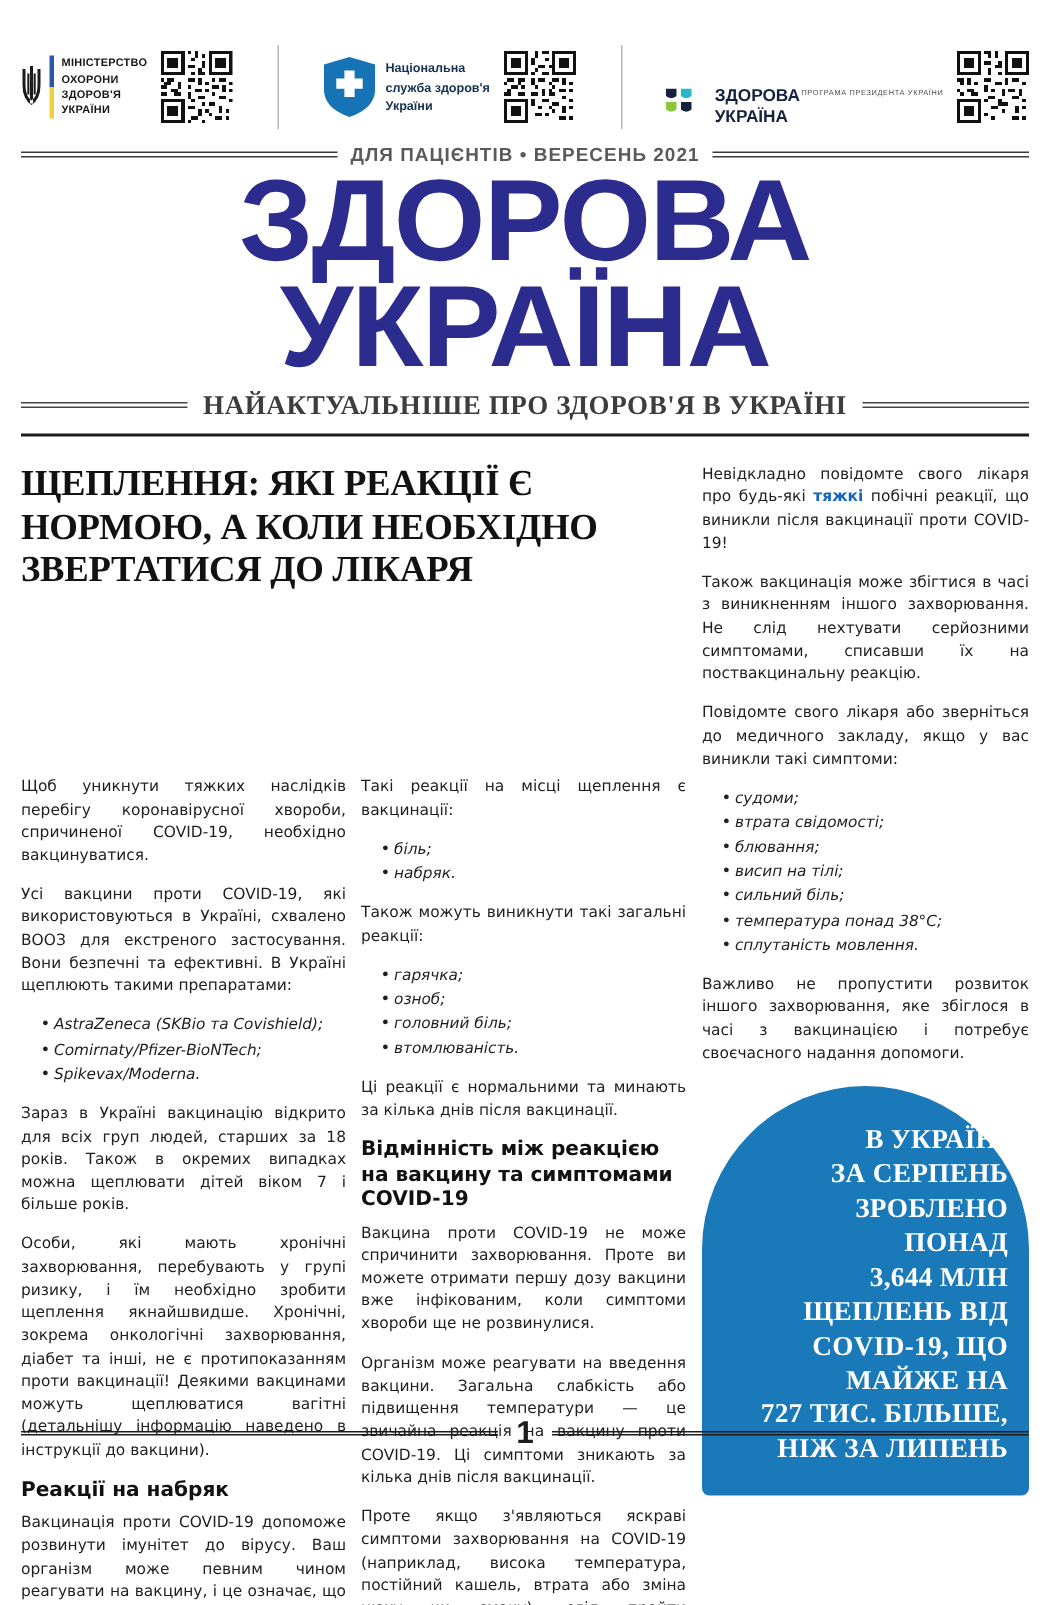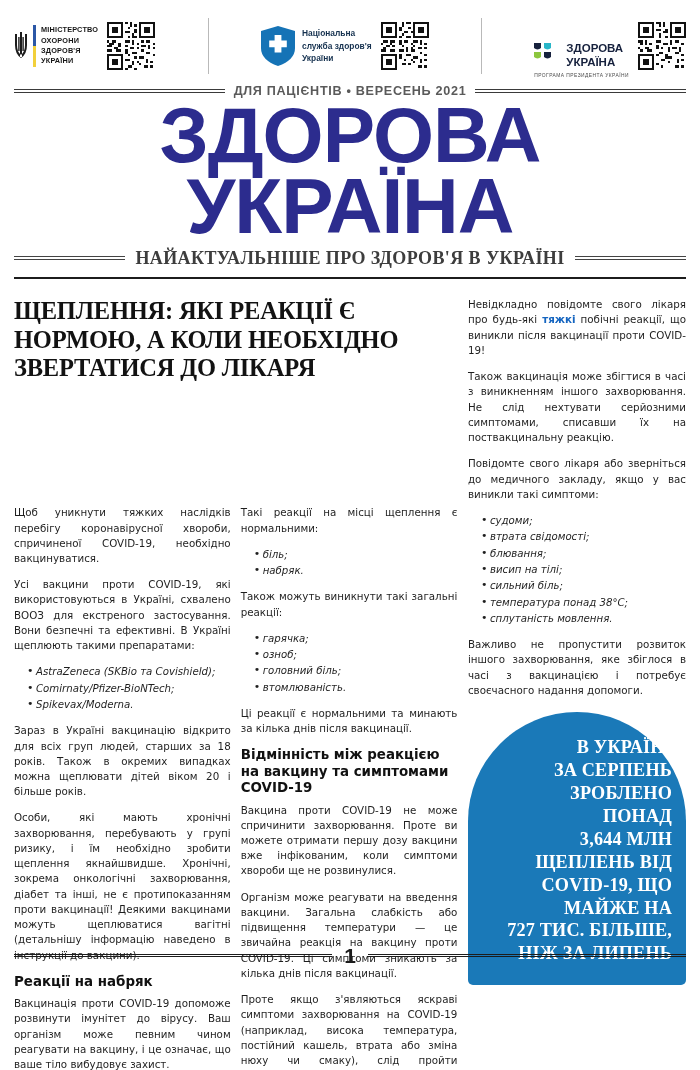--- a/index.html
+++ b/index.html
@@ -6,21 +6,21 @@
   * { box-sizing: border-box; }
   html, body { margin:0; padding:0; }
   body {
     width:700px; height:1070px;
     background:#ffffff;
     font-family:"DejaVu Sans", sans-serif;
     color:#1c1c1c;
     overflow:hidden;
     position:relative;
   }
-  .page { width:700px; height:982px; padding:0 14px; position:relative; }
+  .page { width:700px; height:982px; padding:12px 14px; position:relative; }
 
   
   .logobar {
     display:flex; align-items:center; justify-content:space-between;
     height:78px; padding-top:14px;
   }
   .logo-group { display:flex; align-items:center; gap:9px; }
   .divider-v { width:1px; height:56px; background:#b9b9b9; }
 
   
@@ -28,21 +28,21 @@
   .trident { width:14px; height:30px; }
   .moh-bar { width:3px; height:42px; background:linear-gradient(to bottom,#2b57a6 0 50%, #f2d03b 50% 100%); }
   .moh-text { font-family:"Liberation Sans", sans-serif; font-weight:700; font-size:7.3px; line-height:1.42; color:#161616; letter-spacing:.2px; }
 
   
   .nszu { display:flex; align-items:center; gap:7px; }
   .shield { width:34px; height:40px; }
   .nszu-text { font-family:"Liberation Sans", sans-serif; font-weight:700; font-size:8.4px; line-height:1.5; color:#15314f; }
 
   
-  .zu { display:flex; flex-direction:column; gap:1px;margin-top:28px; }
+  .zu { display:flex; flex-direction:row; gap:1px;margin-top:28px; }
   .zu-row { display:flex; align-items:center; gap:6px; }
   .zu-mark { width:26px; height:26px; }
   .zu-words { font-family:"Liberation Sans", sans-serif; font-weight:700; font-size:11.5px; line-height:1.18; color:#16213d; }
   .zu-sub { font-family:"Liberation Sans", sans-serif; font-size:4.9px; letter-spacing:.45px; color:#4b4b4b; margin-top:2px; }
 
   
   .qr { width:48px; height:48px; display:block; }
 
   
   .issueline { display:flex; align-items:center; gap:9px; margin-top:6px; }
@@ -296,28 +296,28 @@
 
   <div class="content" style="margin-top:-480px;">
     <div class="col col-left">
       <p class="body">Щоб уникнути тяжких наслідків перебігу коронавірусної хвороби, спричиненої COVID-19, необхідно вакцинуватися.</p>
       <p class="body">Усі вакцини проти COVID-19, які використовуються в Україні, схвалено ВООЗ для екстреного застосування. Вони безпечні та ефективні. В Україні щеплюють такими препаратами:</p>
       <ul class="bullets">
         <li>AstraZeneca (SKBio та Covishield);</li>
         <li>Comirnaty/Pfizer-BioNTech;</li>
         <li>Spikevax/Moderna.</li>
       </ul>
-      <p class="body">Зараз в Україні вакцинацію відкрито для всіх груп людей, старших за 18 років. Також в окремих випадках можна щеплювати дітей віком 20 і більше років.</p>
+      <p class="body">Зараз в Україні вакцинацію відкрито для всіх груп людей, старших за 18 років. Також в окремих випадках можна щеплювати дітей віком 7 і більше років.</p>
       <p class="body">Особи, які мають хронічні захворювання, перебувають у групі ризику, і їм необхідно зробити щеплення якнайшвидше. Хронічні, зокрема онкологічні захворювання, діабет та інші, не є протипоказанням проти вакцинації! Деякими вакцинами можуть щеплюватися вагітні (детальнішу інформацію наведено в інструкції до вакцини).</p>
       <h2 class="sub">Реакції на набряк</h2>
       <p class="body">Вакцинація проти COVID-19 допоможе розвинути імунітет до вірусу. Ваш організм може певним чином реагувати на вакцину, і це означає, що ваше тіло вибудовує захист.</p>
     </div>
 
     <div class="col col-mid">
-      <p class="body">Такі реакції на місці щеплення є нормальними:</p>
+      <p class="body">Такі реакції на місці щеплення є вакцинації:</p>
       <ul class="bullets">
         <li>біль;</li>
         <li>набряк.</li>
       </ul>
       <p class="body">Також можуть виникнути такі загальні реакції:</p>
       <ul class="bullets">
         <li>гарячка;</li>
         <li>озноб;</li>
         <li>головний біль;</li>
         <li>втомлюваність.</li>

